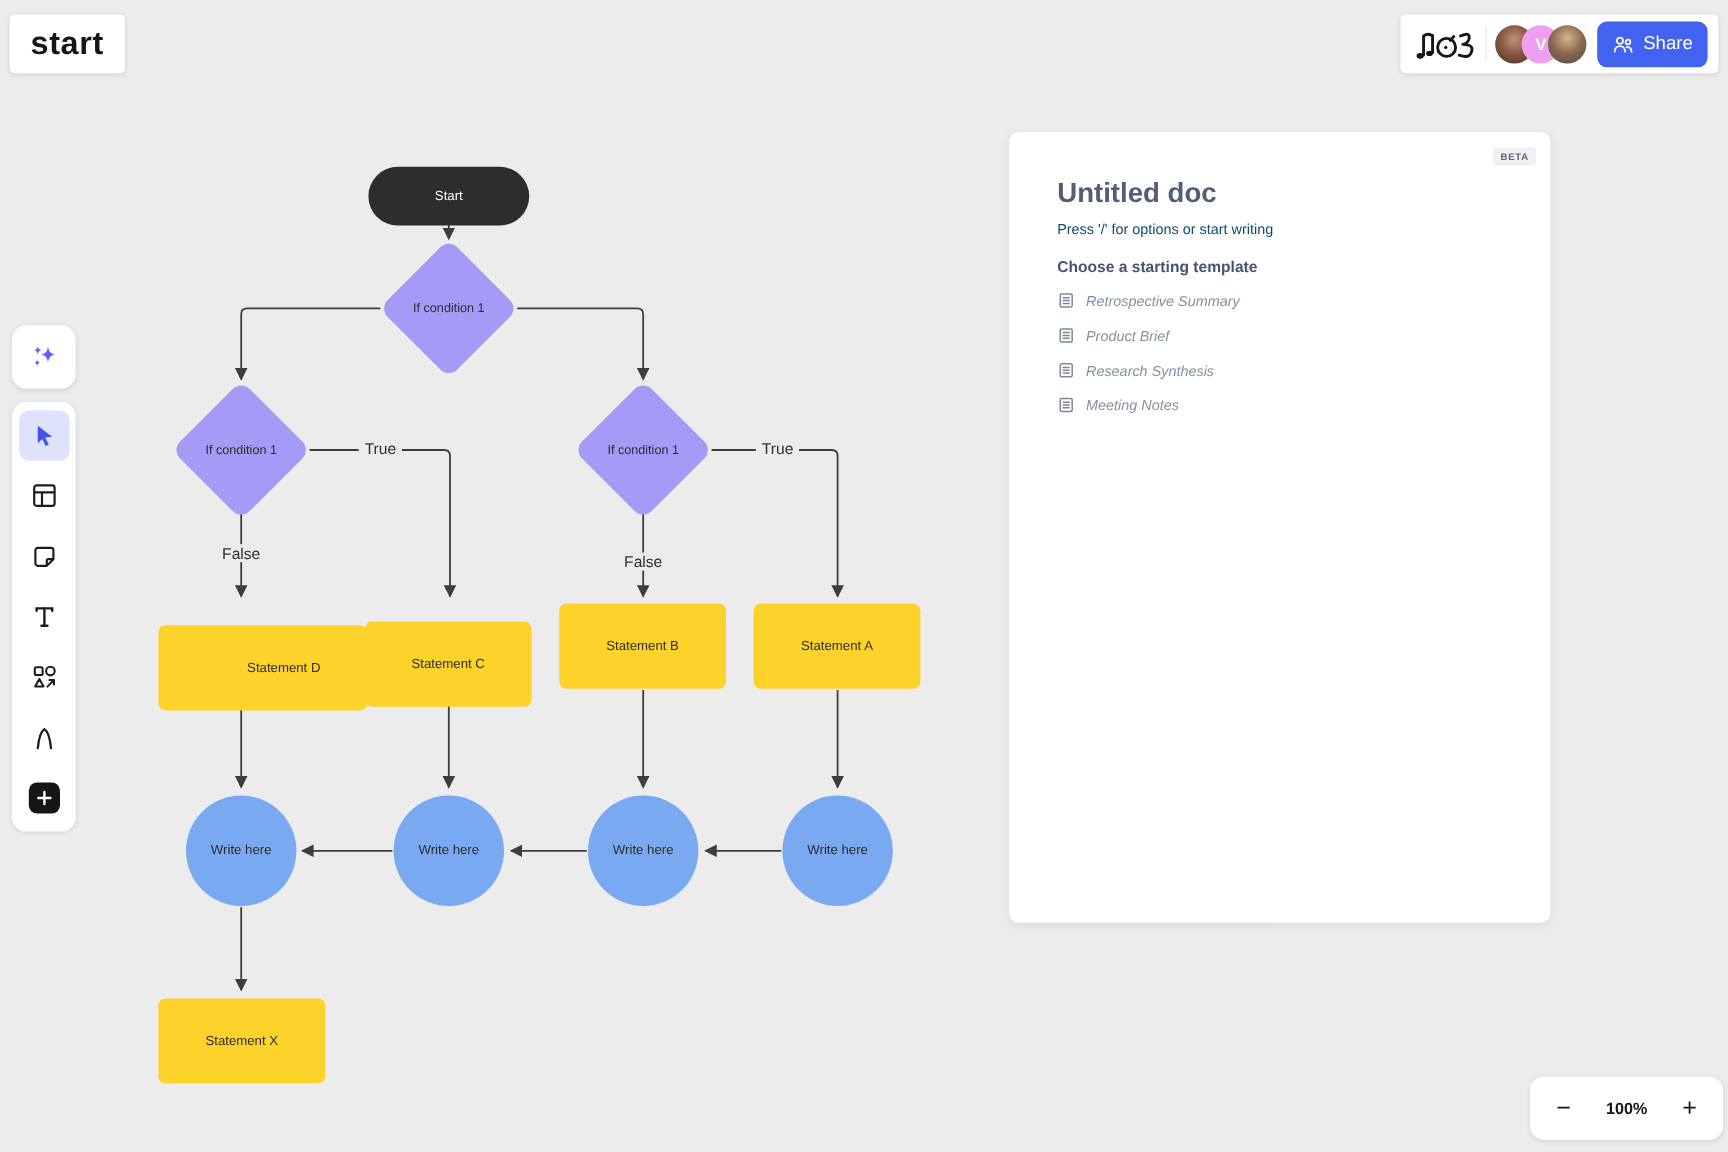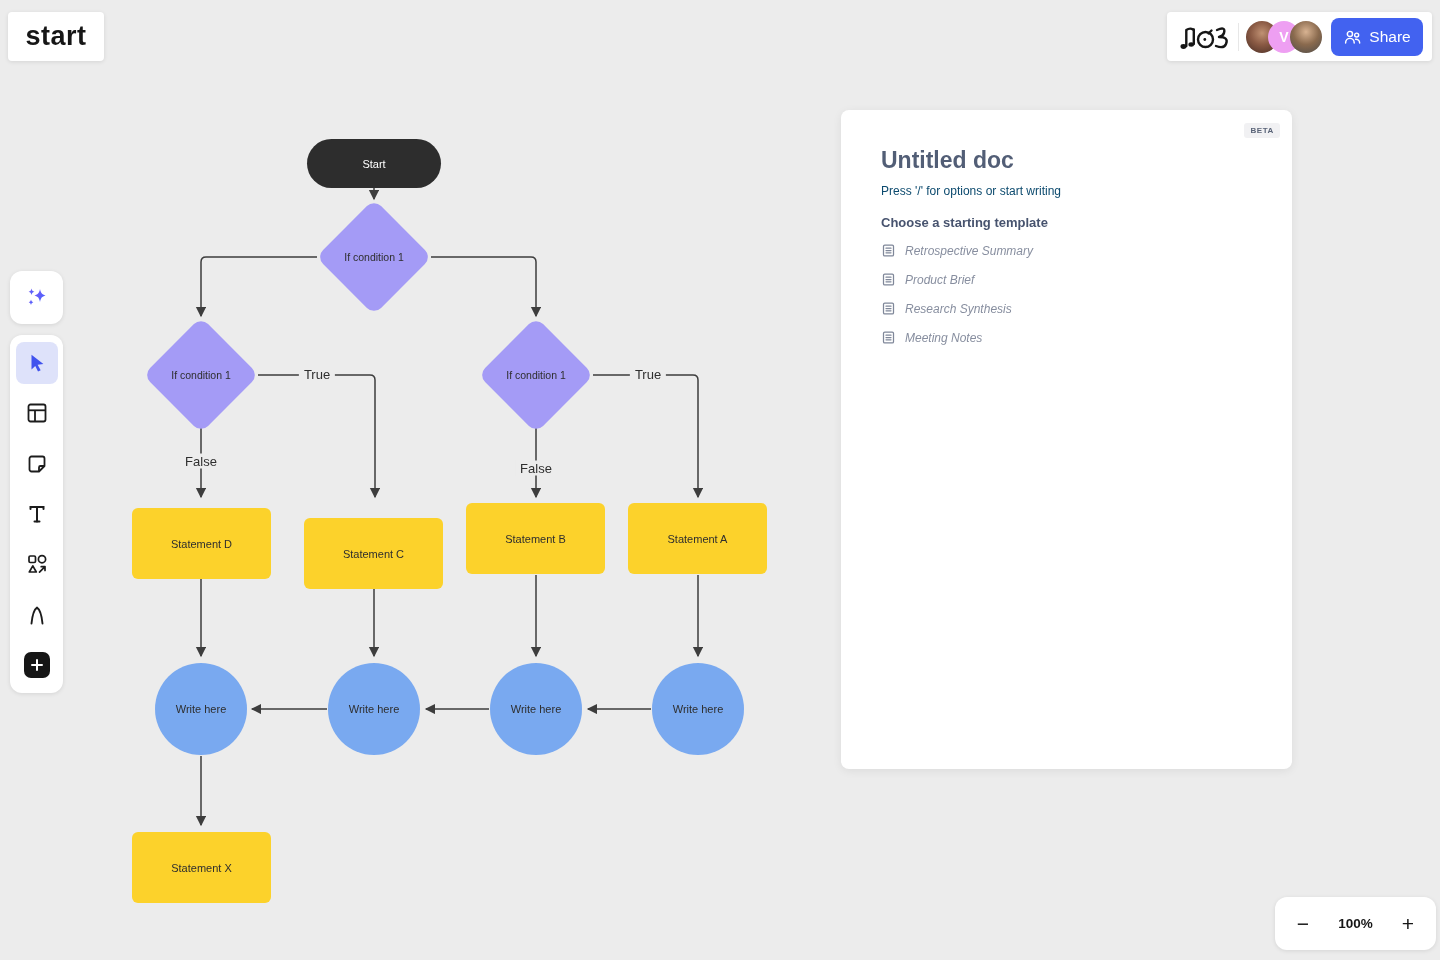--- a/index.html
+++ b/index.html
@@ -112,21 +112,21 @@
   </div>
   <div class="diamond" style="left:201px;top:375px;">
     <div class="dshape"></div>
     <span class="dlabel">If condition 1</span>
   </div>
   <div class="diamond" style="left:536px;top:375px;">
     <div class="dshape"></div>
     <span class="dlabel">If condition 1</span>
   </div>
 
-  <div class="node statement" style="left:132px;top:508px;">
+  <div class="node statement" style="left:132px;top:521px;padding-left:35px;">
     <span>Statement D</span>
   </div>
   <div class="node statement" style="left:304px;top:518px;">
     <span>Statement C</span>
   </div>
   <div class="node statement" style="left:466px;top:503px;">
     <span>Statement B</span>
   </div>
   <div class="node statement" style="left:628px;top:503px;">
     <span>Statement A</span>

